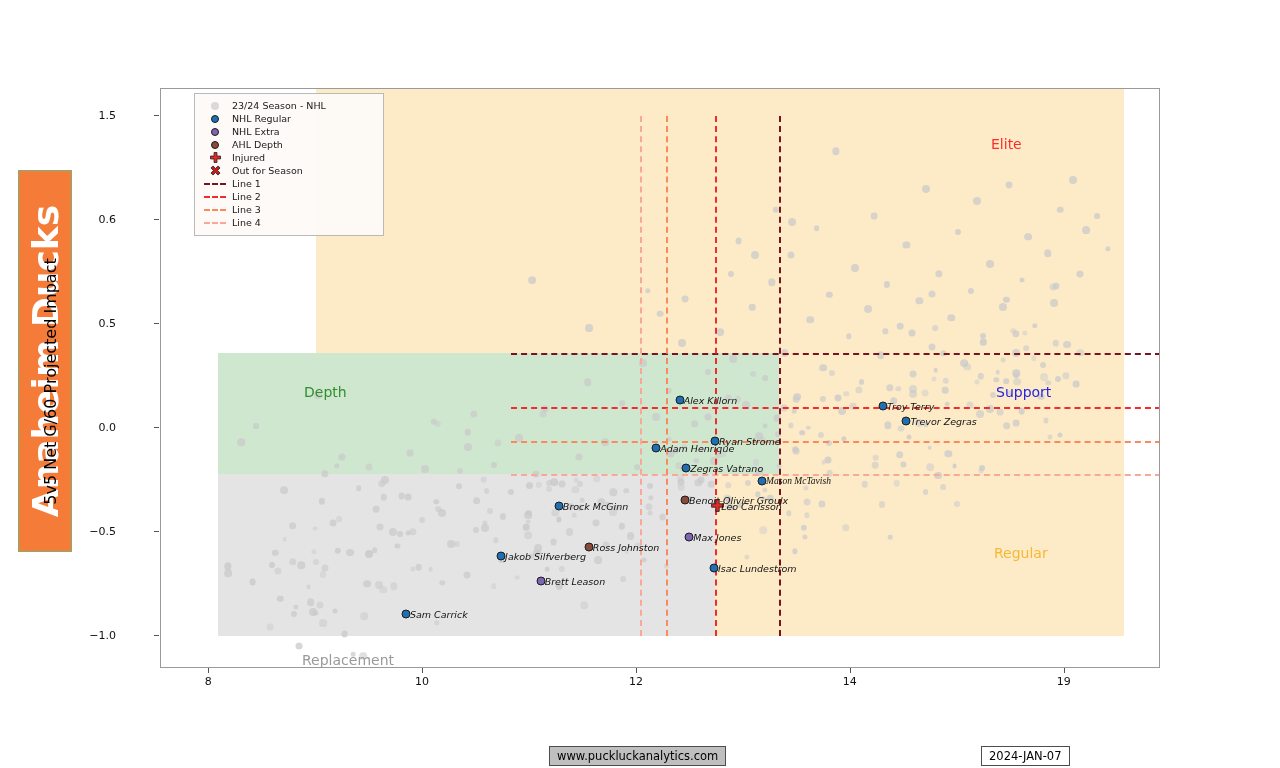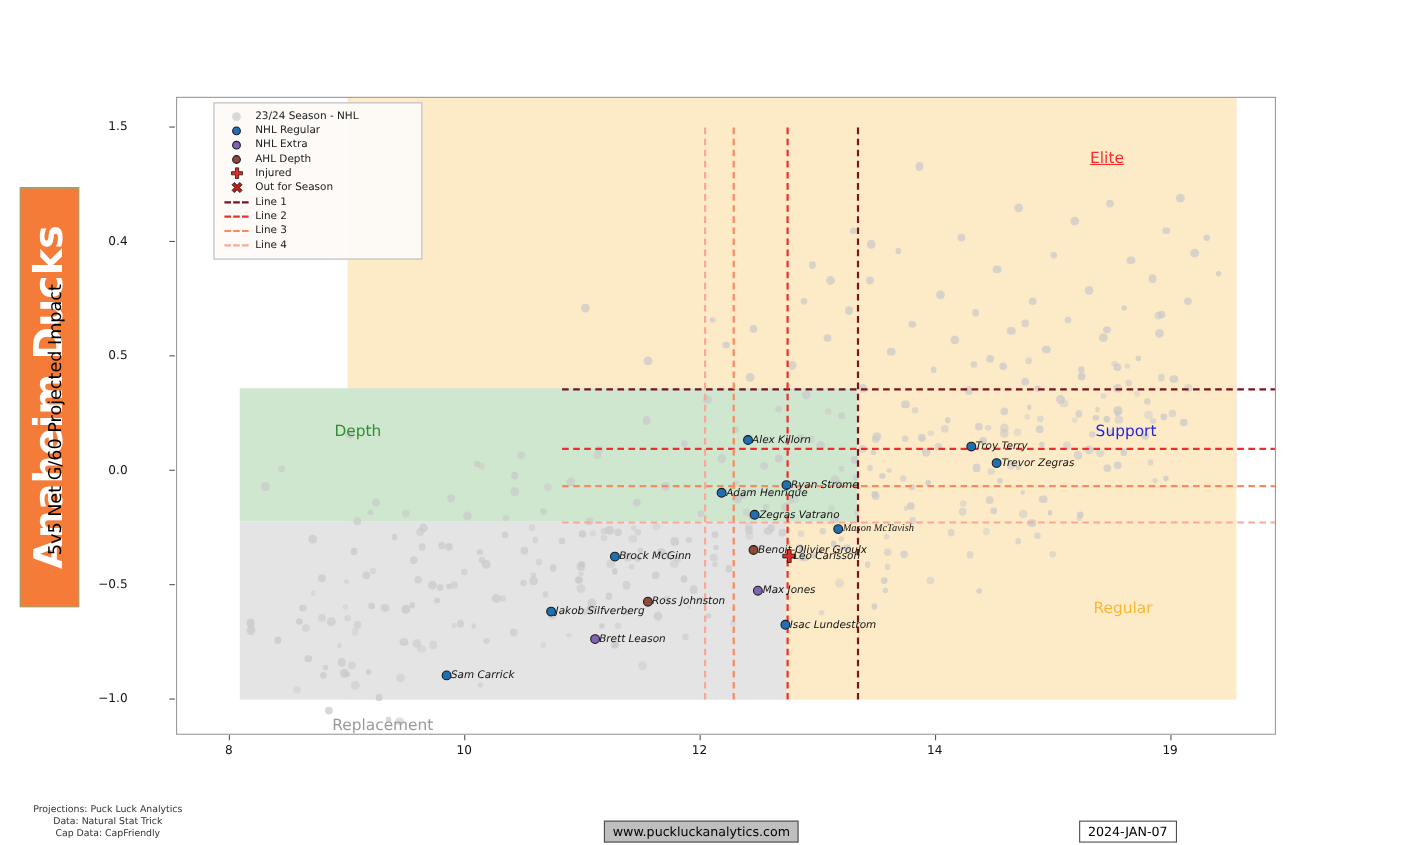--- a/index.html
+++ b/index.html
@@ -113,21 +113,21 @@
   <div class="yaxis-label">5v5 Net G/60 Projected Impact</div>
   <div id="axis-ticks">
       <div class="ytick" style="top: 634.738px;">−1.0</div>
       <div class="ytickmark" style="top: 634.738px;"></div>
       <div class="ytick" style="top: 530.796px;">−0.5</div>
       <div class="ytickmark" style="top: 530.796px;"></div>
       <div class="ytick" style="top: 426.853px;">0.0</div>
       <div class="ytickmark" style="top: 426.853px;"></div>
       <div class="ytick" style="top: 322.91px;">0.5</div>
       <div class="ytickmark" style="top: 322.91px;"></div>
-      <div class="ytick" style="top: 218.968px;">0.4</div>
+      <div class="ytick" style="top: 218.968px;">0.6</div>
       <div class="ytickmark" style="top: 218.968px;"></div>
       <div class="ytick" style="top: 115.025px;">1.5</div>
       <div class="ytickmark" style="top: 115.025px;"></div>
       <div class="xtick" style="left: 208.128px; top: 675px;">8</div>
       <div class="xtickmark" style="left: 208.128px;"></div>
       <div class="xtick" style="left: 422.032px; top: 675px;">10</div>
       <div class="xtickmark" style="left: 422.032px;"></div>
       <div class="xtick" style="left: 635.936px; top: 675px;">12</div>
       <div class="xtickmark" style="left: 635.936px;"></div>
       <div class="xtick" style="left: 849.84px; top: 675px;">14</div>
@@ -532,21 +532,21 @@
         <div class="hline" style="left: 349.733px; width: 650.267px; top: 264.014px; border-top-color: rgb(122, 18, 32);"></div>
         <div class="hline" style="left: 349.733px; width: 650.267px; top: 318.065px; border-top-color: rgb(239, 45, 45);"></div>
         <div class="hline" style="left: 349.733px; width: 650.267px; top: 352.366px; border-top-color: rgb(250, 138, 92);"></div>
         <div class="hline" style="left: 349.733px; width: 650.267px; top: 384.588px; border-top-color: rgb(249, 168, 152);"></div>
         <div class="vline" style="left: 618.182px; top: 27.0251px; height: 519.713px; border-left-color: rgb(122, 18, 32);"></div>
         <div class="vline" style="left: 554.011px; top: 27.0251px; height: 519.713px; border-left-color: rgb(239, 45, 45);"></div>
         <div class="vline" style="left: 504.813px; top: 27.0251px; height: 519.713px; border-left-color: rgb(250, 138, 92);"></div>
         <div class="vline" style="left: 479.144px; top: 27.0251px; height: 519.713px; border-left-color: rgb(249, 168, 152);"></div>
       </div>
     <div class="overlay-layer" id="zonelabel-layer">
-        <div class="zonelabel" style="left: 830px; top: 47px; color: rgb(255, 43, 43); text-decoration: underline;">Elite</div>
+        <div class="zonelabel" style="left: 830px; top: 47px; color: rgb(255, 43, 43);">Elite</div>
         <div class="zonelabel" style="left: 835px; top: 295px; color: rgb(35, 35, 230);">Support</div>
         <div class="zonelabel" style="left: 833px; top: 456px; color: rgb(247, 183, 51);">Regular</div>
         <div class="zonelabel" style="left: 143px; top: 295px; color: rgb(47, 143, 47);">Depth</div>
         <div class="zonelabel" style="left: 141px; top: 563px; color: rgb(154, 154, 154);">Replacement</div>
       </div>
     <div class="overlay-layer" id="team-layer">
         <div class="pt pt-team" style="width: 9px; height: 9px; background: rgb(31, 111, 180); left: 721.925px; top: 317.025px;"></div>
         <div class="plabel" style="left: 725.925px; top: 317.025px;">Troy Terry</div>
         <div class="pt pt-team" style="width: 9px; height: 9px; background: rgb(31, 111, 180); left: 745.455px; top: 331.577px;"></div>
         <div class="plabel" style="left: 749.455px; top: 331.577px;">Trevor Zegras</div>
@@ -645,22 +645,17 @@
           <div class="legrow">
             <span class="legkey">
               <span class="legdash" style="border-top-color: rgb(249, 168, 152);"></span>
             </span>
             <span class="legtxt">Line 4</span>
           </div>
         </div>
     </div>
   </div>
 
-  <div class="credits">
-    <div>Projections: Puck Luck Analytics</div>
-    <div>Data: Natural Stat Trick</div>
-    <div>Cap Data: CapFriendly</div>
-  </div>
 
   <div class="site-chip">www.puckluckanalytics.com</div>
   <div class="date-chip">2024-JAN-07</div>
 
 </div>
 
 </body></html>

